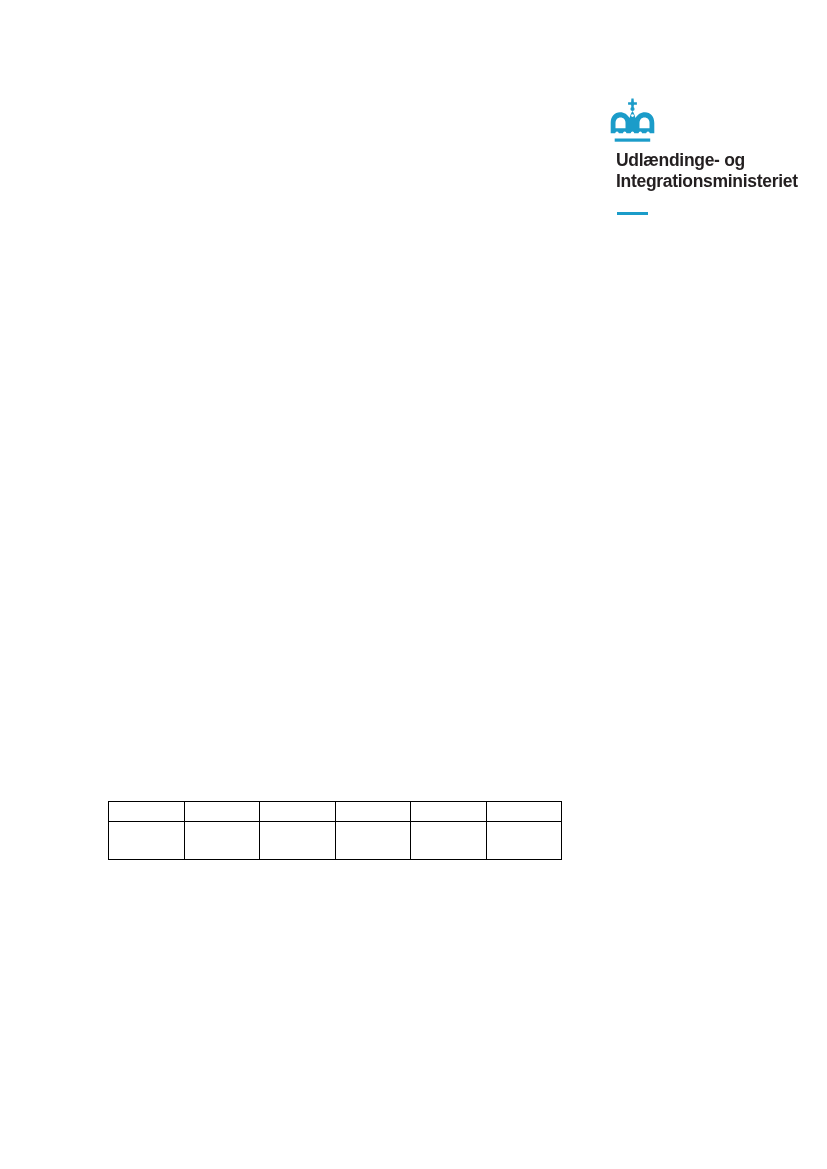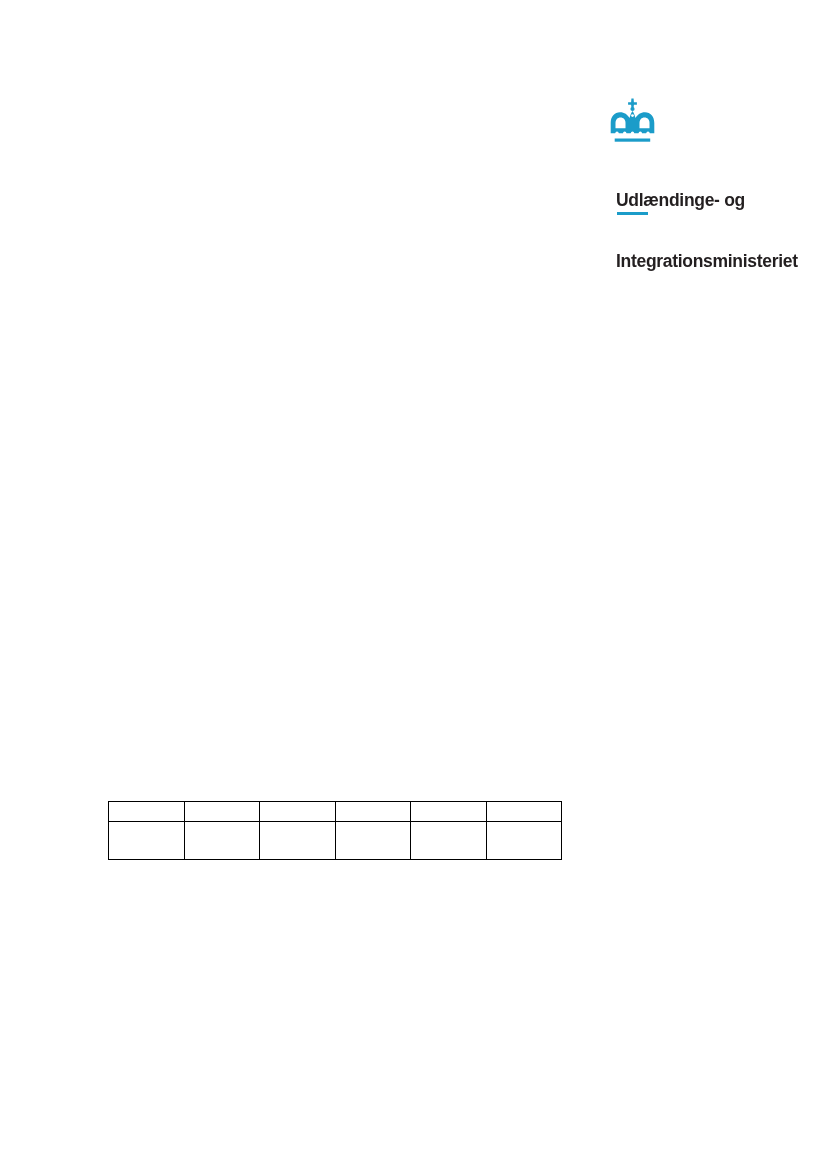--- a/index.html
+++ b/index.html
@@ -35,21 +35,21 @@
     position: absolute;
     left: 6px;
     top: 53px;
     font-size: 17.5px;
     font-weight: 700;
     line-height: 21px;
     letter-spacing: -0.3px;
     color: #231f20;
     white-space: nowrap;
   }
-  .ministry-name .line { display: block; margin-top: 40px; }
+  .ministry-name .line { display: block; }
 
   .logo-underline {
     position: absolute;
     left: 7px;
     top: 115px;
     width: 31px;
     height: 3px;
     background: #1b9cc9;
   }
 

